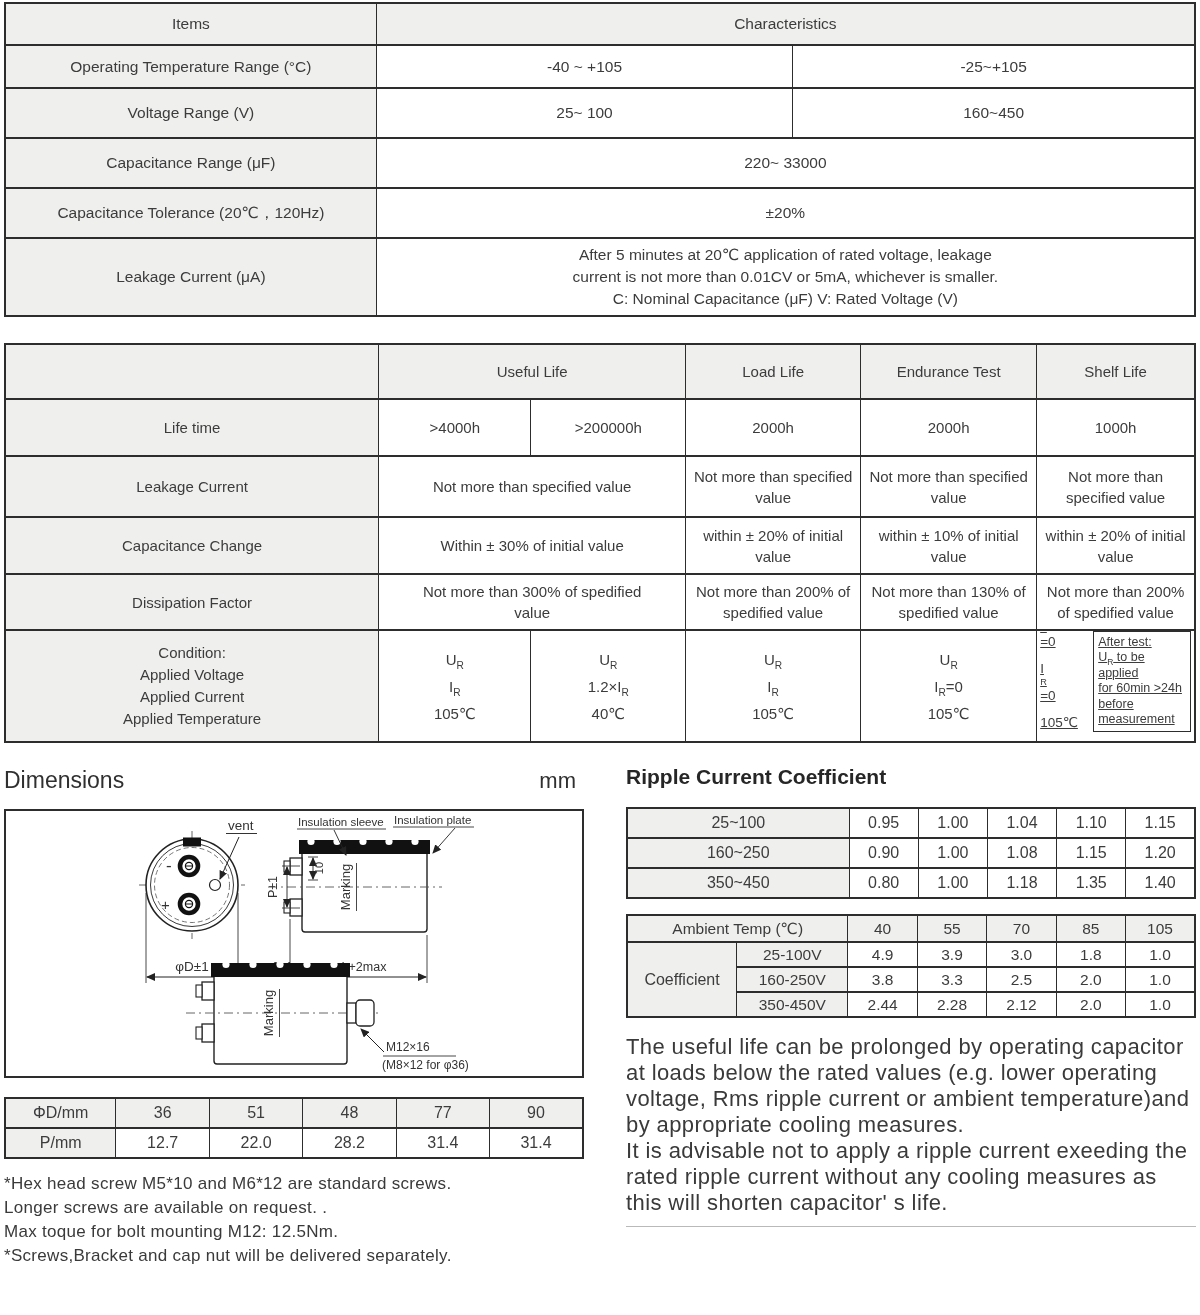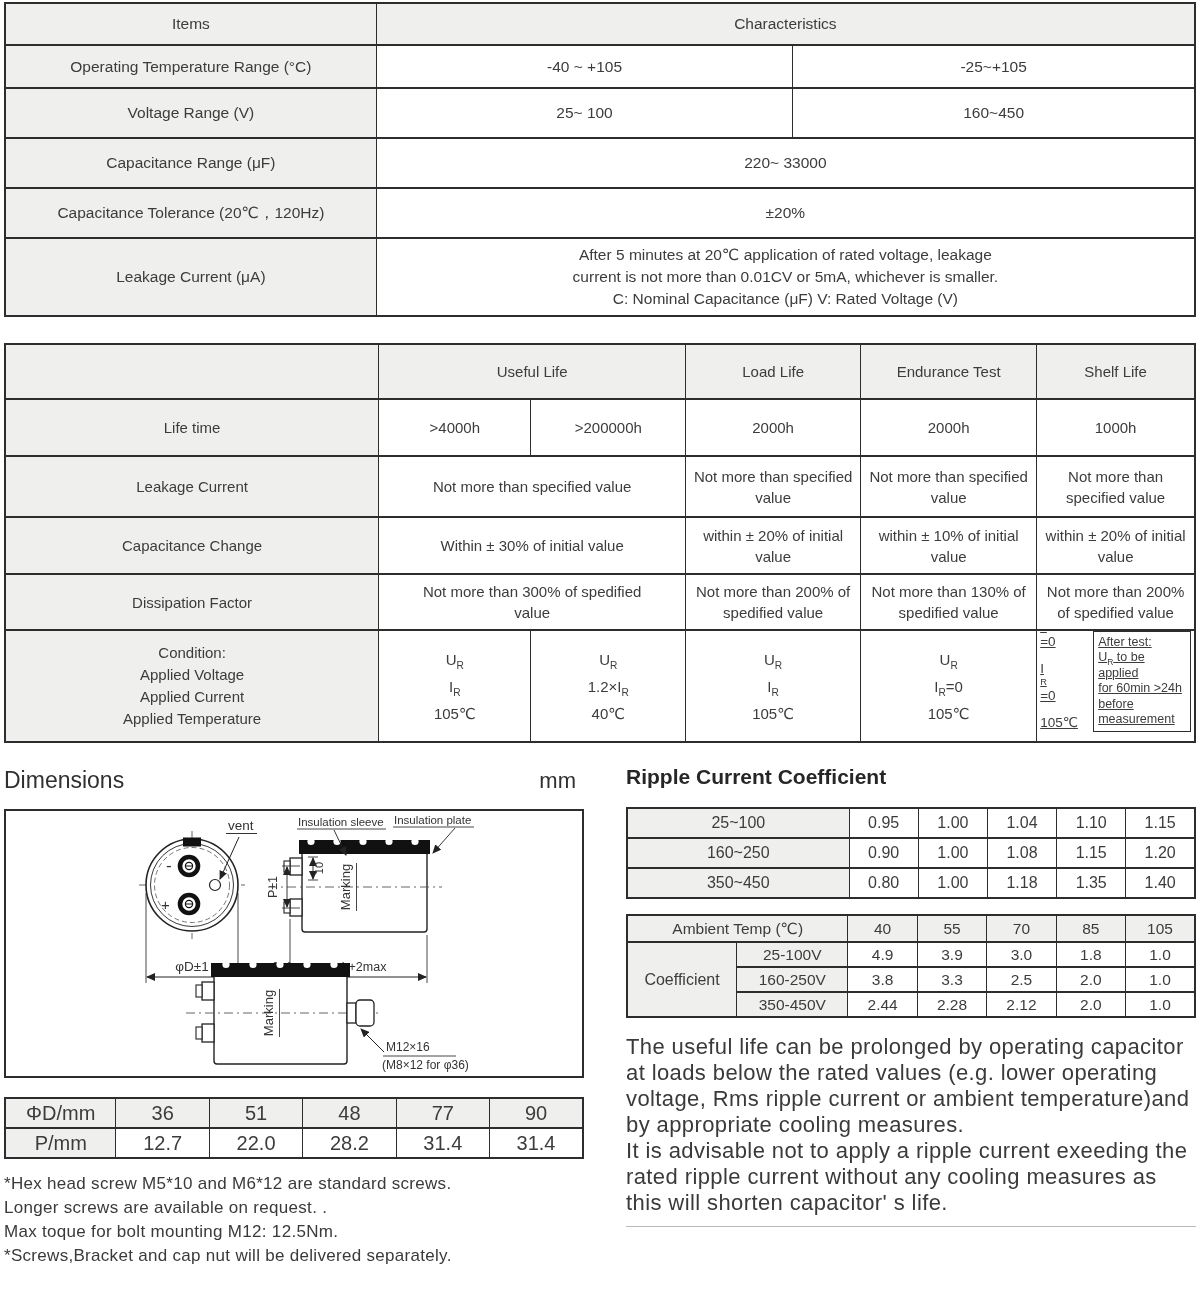--- a/index.html
+++ b/index.html
@@ -46,21 +46,21 @@
   
   .cols{display:flex;gap:42px;margin-top:24px;}
   .colL{width:580px;flex:0 0 580px;}
   .colR{width:570px;flex:0 0 570px;}
   .dim-head{display:flex;justify-content:space-between;align-items:baseline;height:30px;}
   .dim-title{font-size:23px;color:#303030;}
   .dim-unit{font-size:22px;color:#303030;margin-right:8px;}
   .draw-box{border:2.2px solid #2d2d2d;height:269px;margin-top:12px;box-sizing:border-box;background:#fff;}
   .tdm{margin-top:19px;}
   .tdm tr{height:30px;}
-  .tdm td{font-size:20px;}
+  .tdm td{font-size:16px;}
   .notes{margin-top:13px;font-size:17px;line-height:24px;letter-spacing:0.3px;color:#3a3a3a;}
   .rip-title{font-size:21px;font-weight:bold;color:#262626;margin-top:-2px;height:30px;}
   .tf{margin-top:12px;}
   .tf tr.r-head{height:57px;}
   .tf tr.r-d{height:30px;}
   .tf td{font-size:16px;}
   .diag{position:relative;padding:0;}
   .diag svg.dg{position:absolute;left:0;top:0;width:100%;height:100%;}
   .diag-top{position:absolute;top:5px;right:9px;font-size:15.5px;}
   .diag-bot{position:absolute;bottom:5px;left:8px;font-size:15.5px;}

